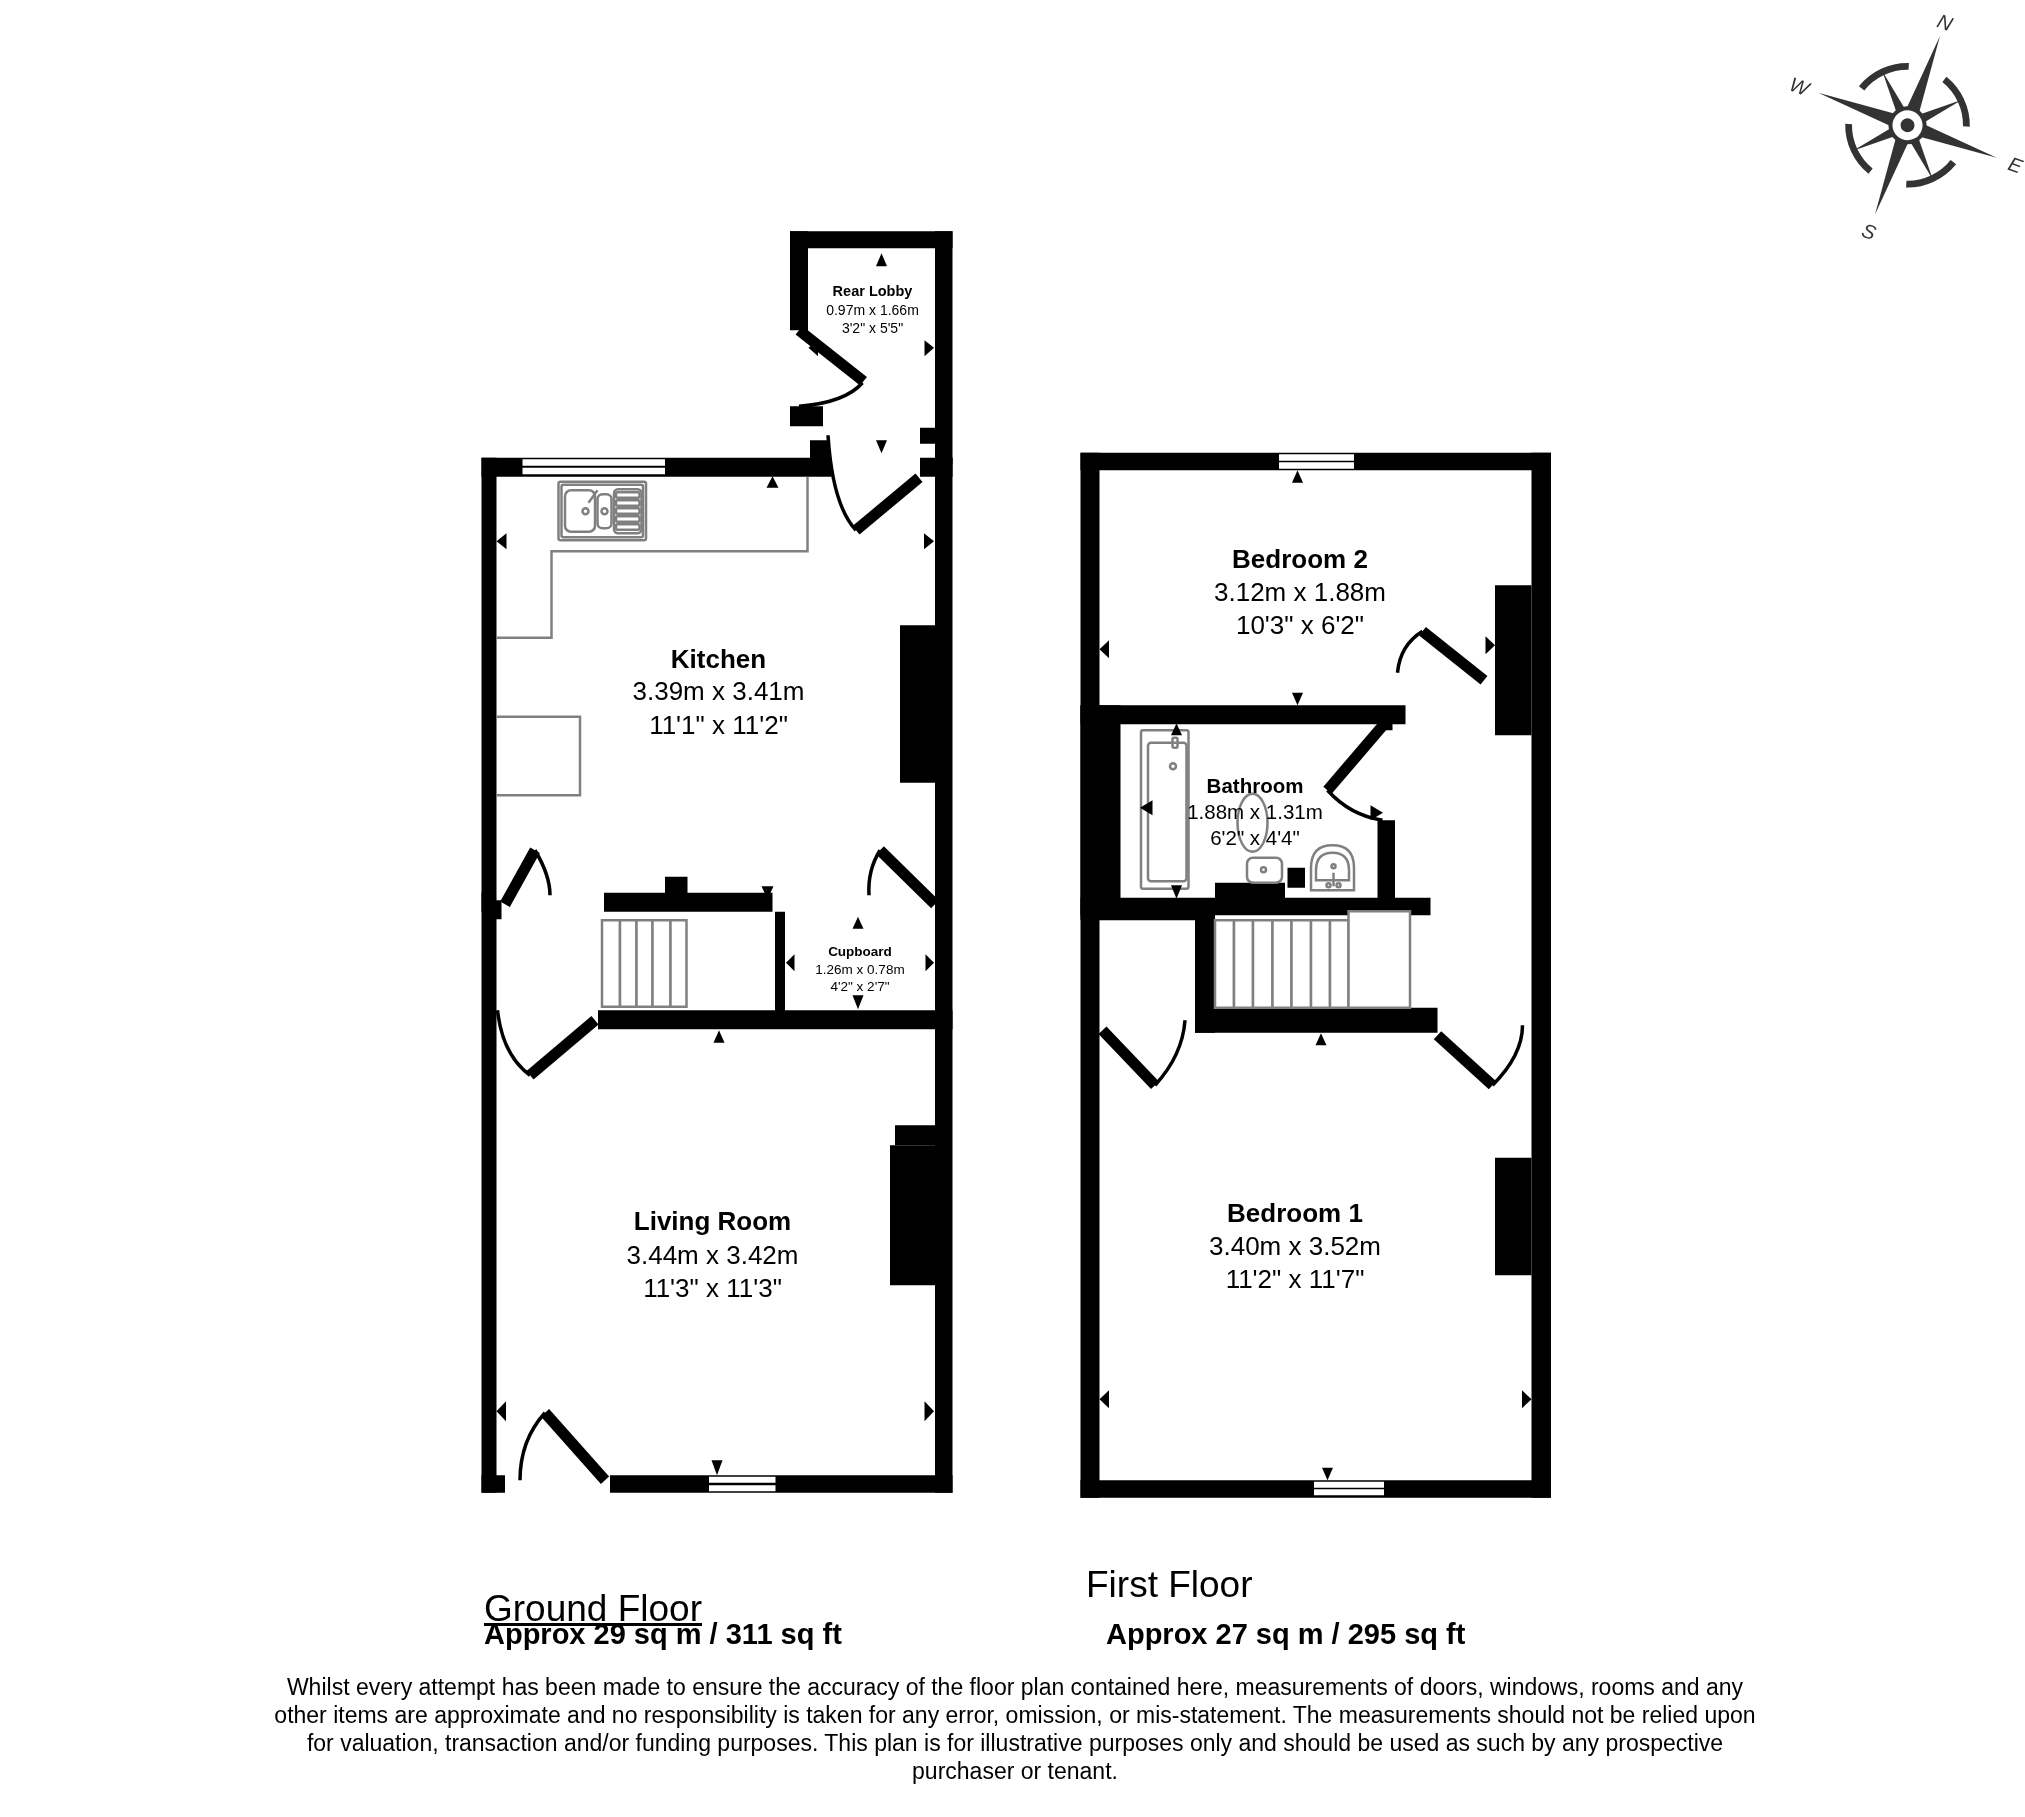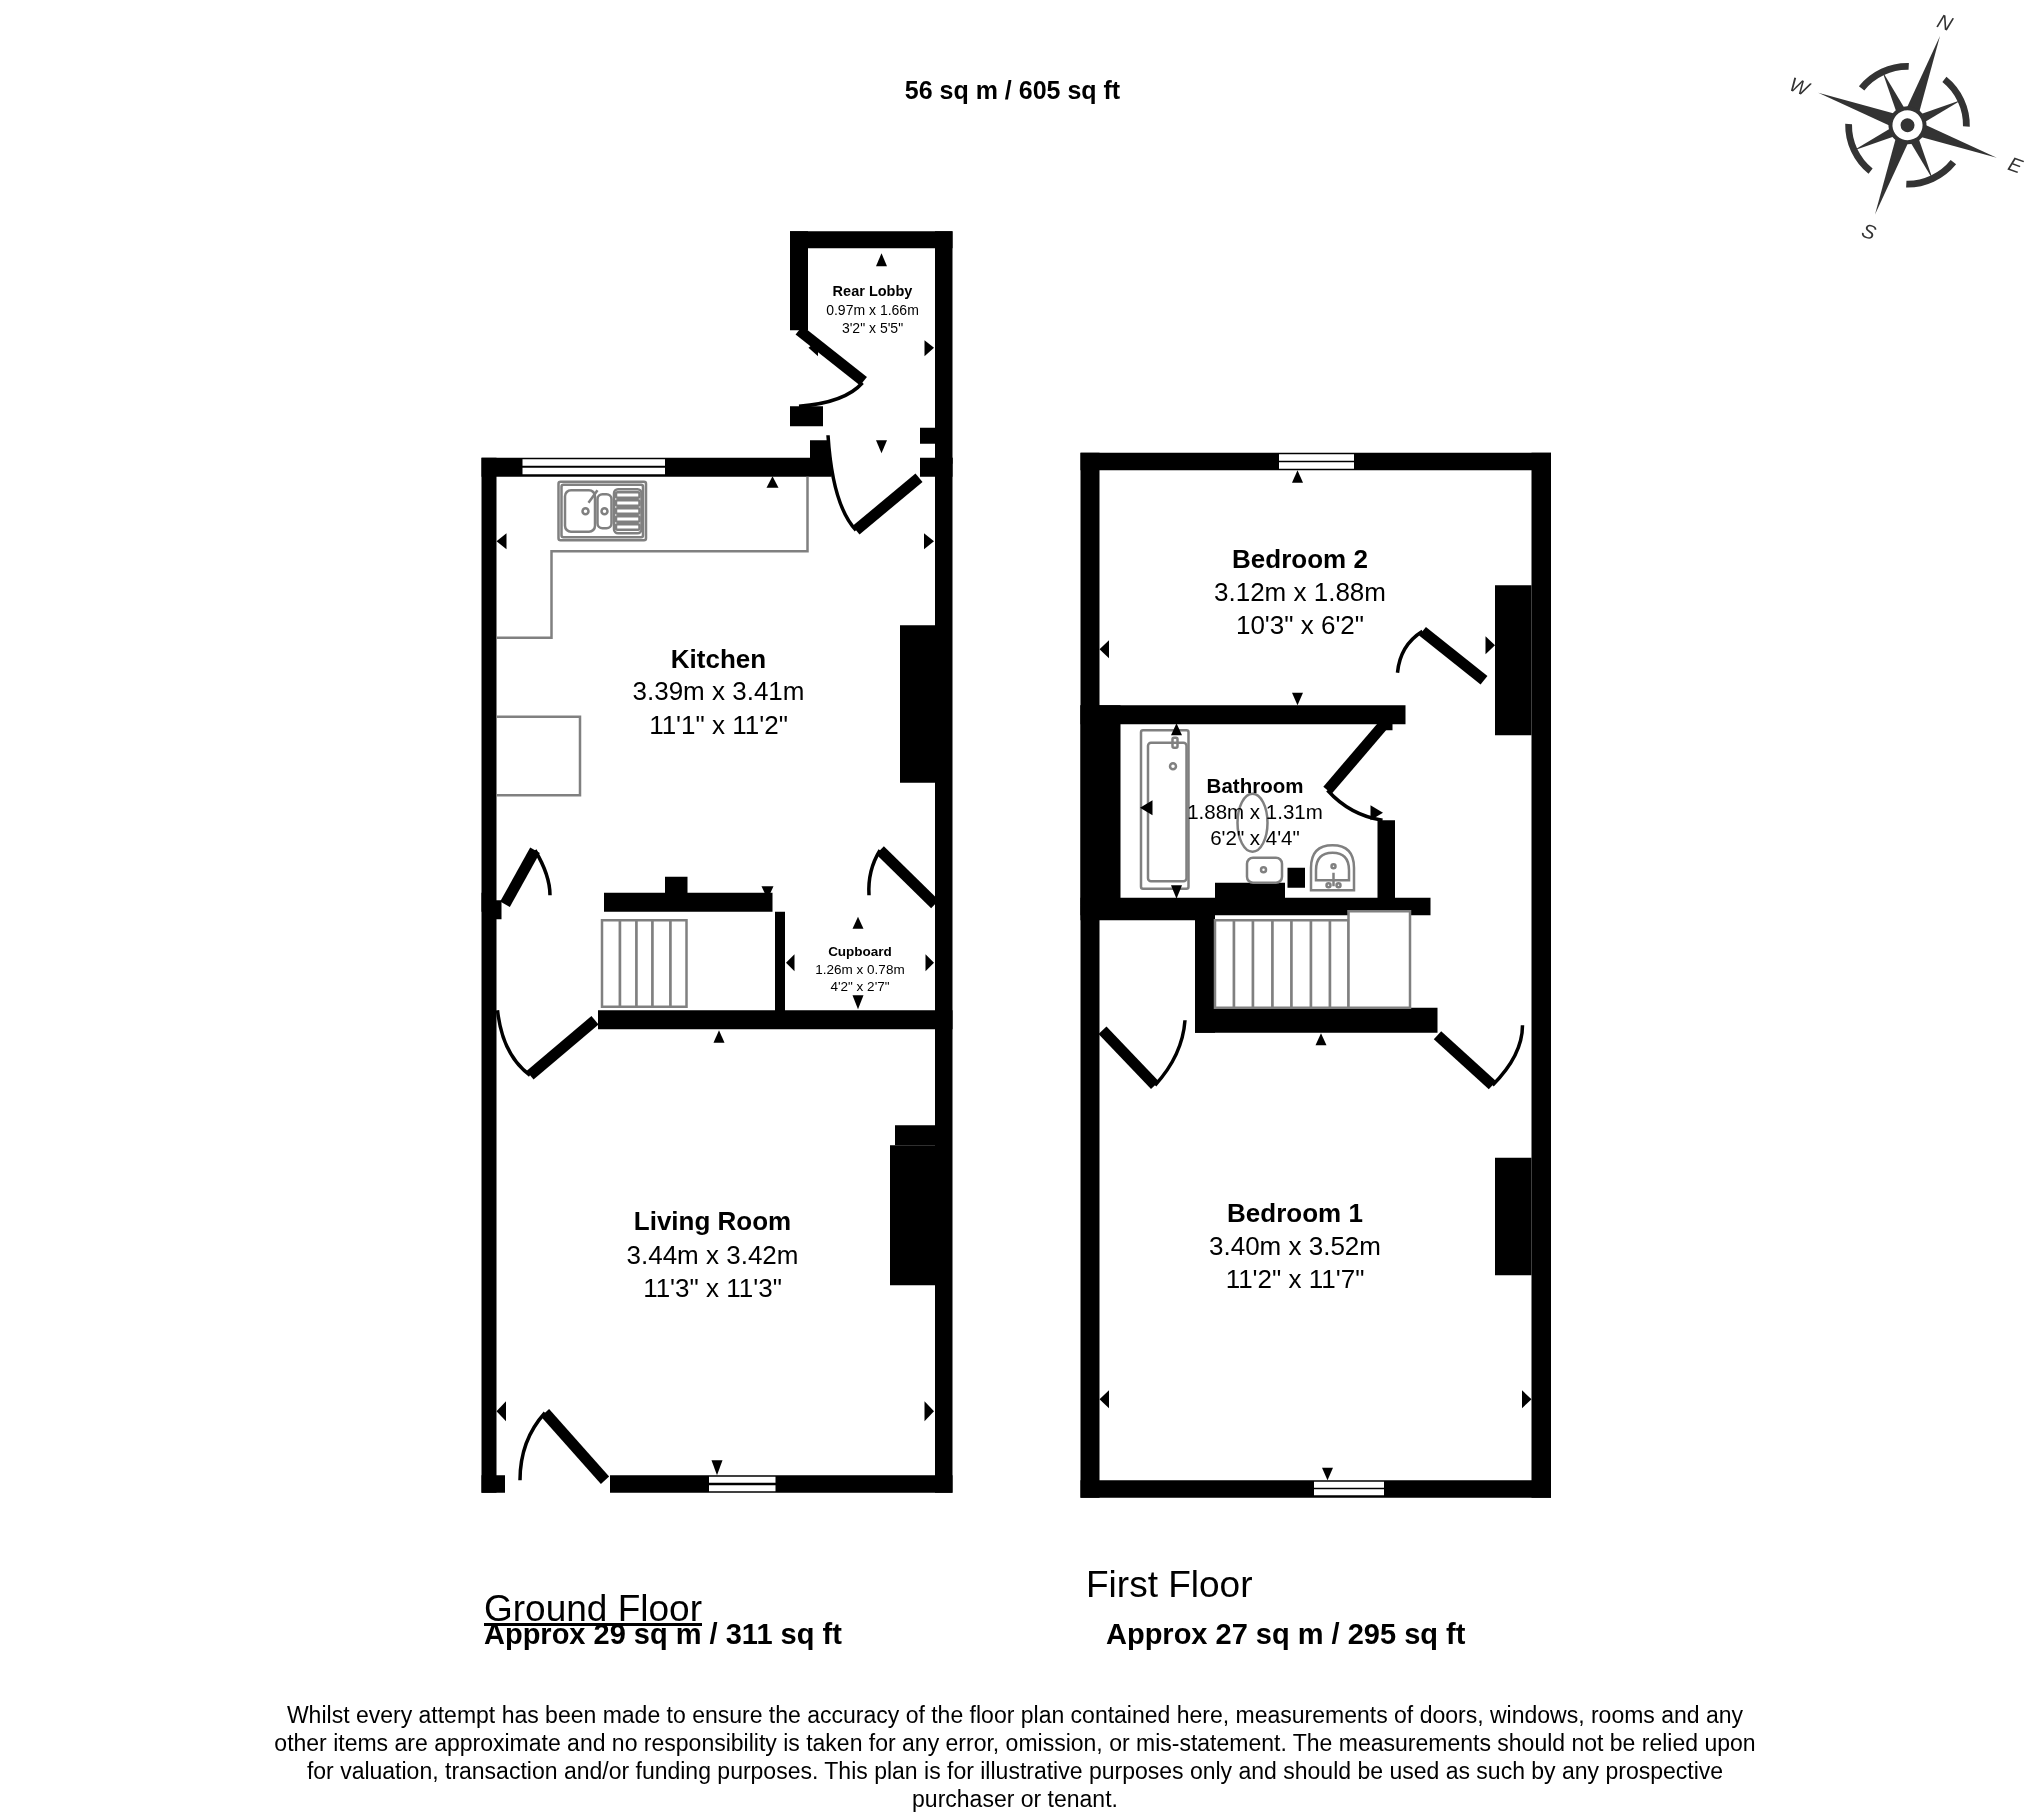--- a/index.html
+++ b/index.html
@@ -13,27 +13,26 @@
   .stair { fill:#fff; stroke:#808080; stroke-width:5; }
   .arrow { fill:#000; }
   .t-title { font-family:"Liberation Sans", sans-serif; font-weight:bold; text-anchor:middle; }
   .t-dim { font-family:"Liberation Sans", sans-serif; text-anchor:middle; }
   .compass-c { fill:#333; }
   .compass-l { font-family:"Liberation Sans", sans-serif; font-style:italic; font-size:40px; fill:#333; text-anchor:middle; }
 
   .header { position:absolute; left:725px; top:75px; width:575px; text-align:center; font-weight:bold; font-size:25px; line-height:30px; }
   .floor-label { position:absolute; font-size:37px; line-height:42px; }
   .floor-area { position:absolute; font-size:29px; font-weight:bold; line-height:30px; }
-  .disclaimer { position:absolute; left:270px; top:1673px; width:1490px; text-align:center; font-size:23px; line-height:28px;margin-top:28px; }
+  .disclaimer { position:absolute; left:270px; top:1673px; width:1490px; text-align:center; font-size:23px; line-height:28px; }
 </style>
 </head>
 <body>
 
 <div class="header">
-  <div>56 sq m / 605 sq ft</div>
 </div>
 
 <svg class="plan" viewBox="0 0 4050 3635" xmlns="http://www.w3.org/2000/svg">
 
   <g transform="translate(3815,250) rotate(20)">
     <path class="compass-c" d="M -40,-118 A 125 125 0 0 0 -118,-40 L -105,-36 A 111 111 0 0 1 -36,-105 Z"></path>
     <path class="compass-c" d="M 40,-118 A 125 125 0 0 1 118,-40 L 105,-36 A 111 111 0 0 0 36,-105 Z"></path>
     <path class="compass-c" d="M 118,40 A 125 125 0 0 1 40,118 L 36,105 A 111 111 0 0 0 105,36 Z"></path>
     <path class="compass-c" d="M -118,40 A 125 125 0 0 0 -40,118 L -36,105 A 111 111 0 0 1 -105,36 Z"></path>
     <polygon class="compass-c" points="0,-190 14,-22 -14,-22"></polygon>

